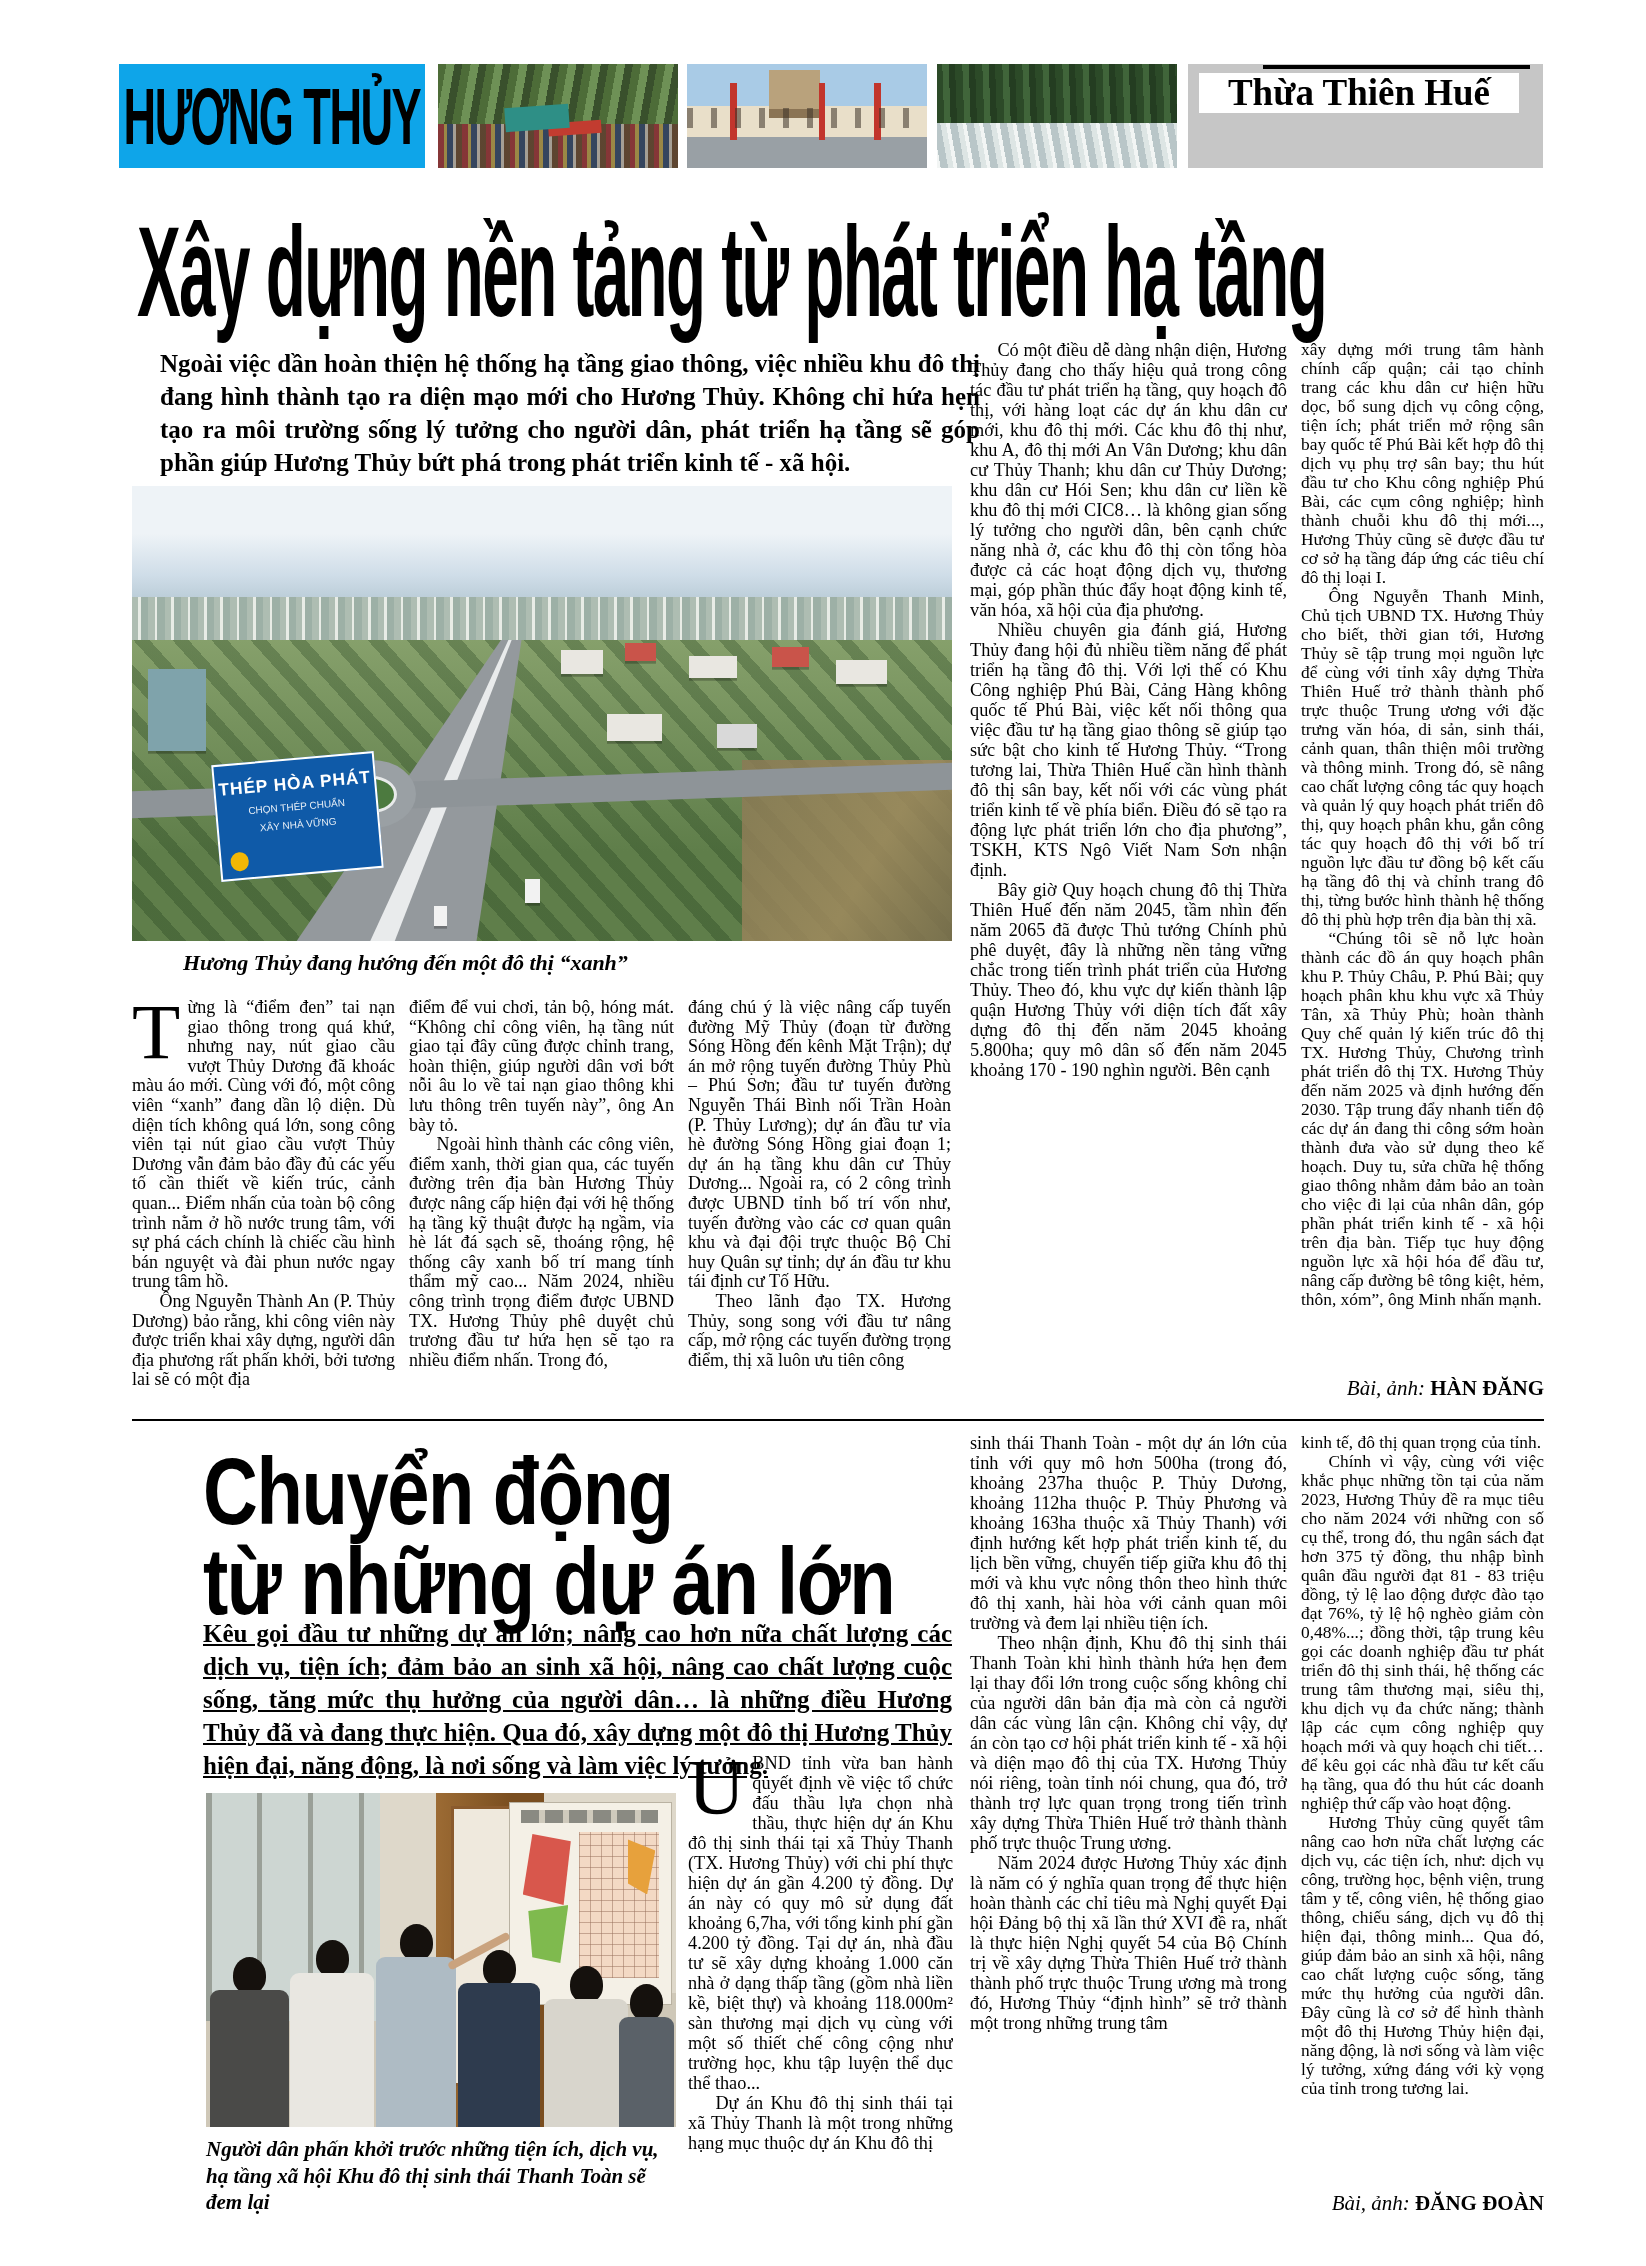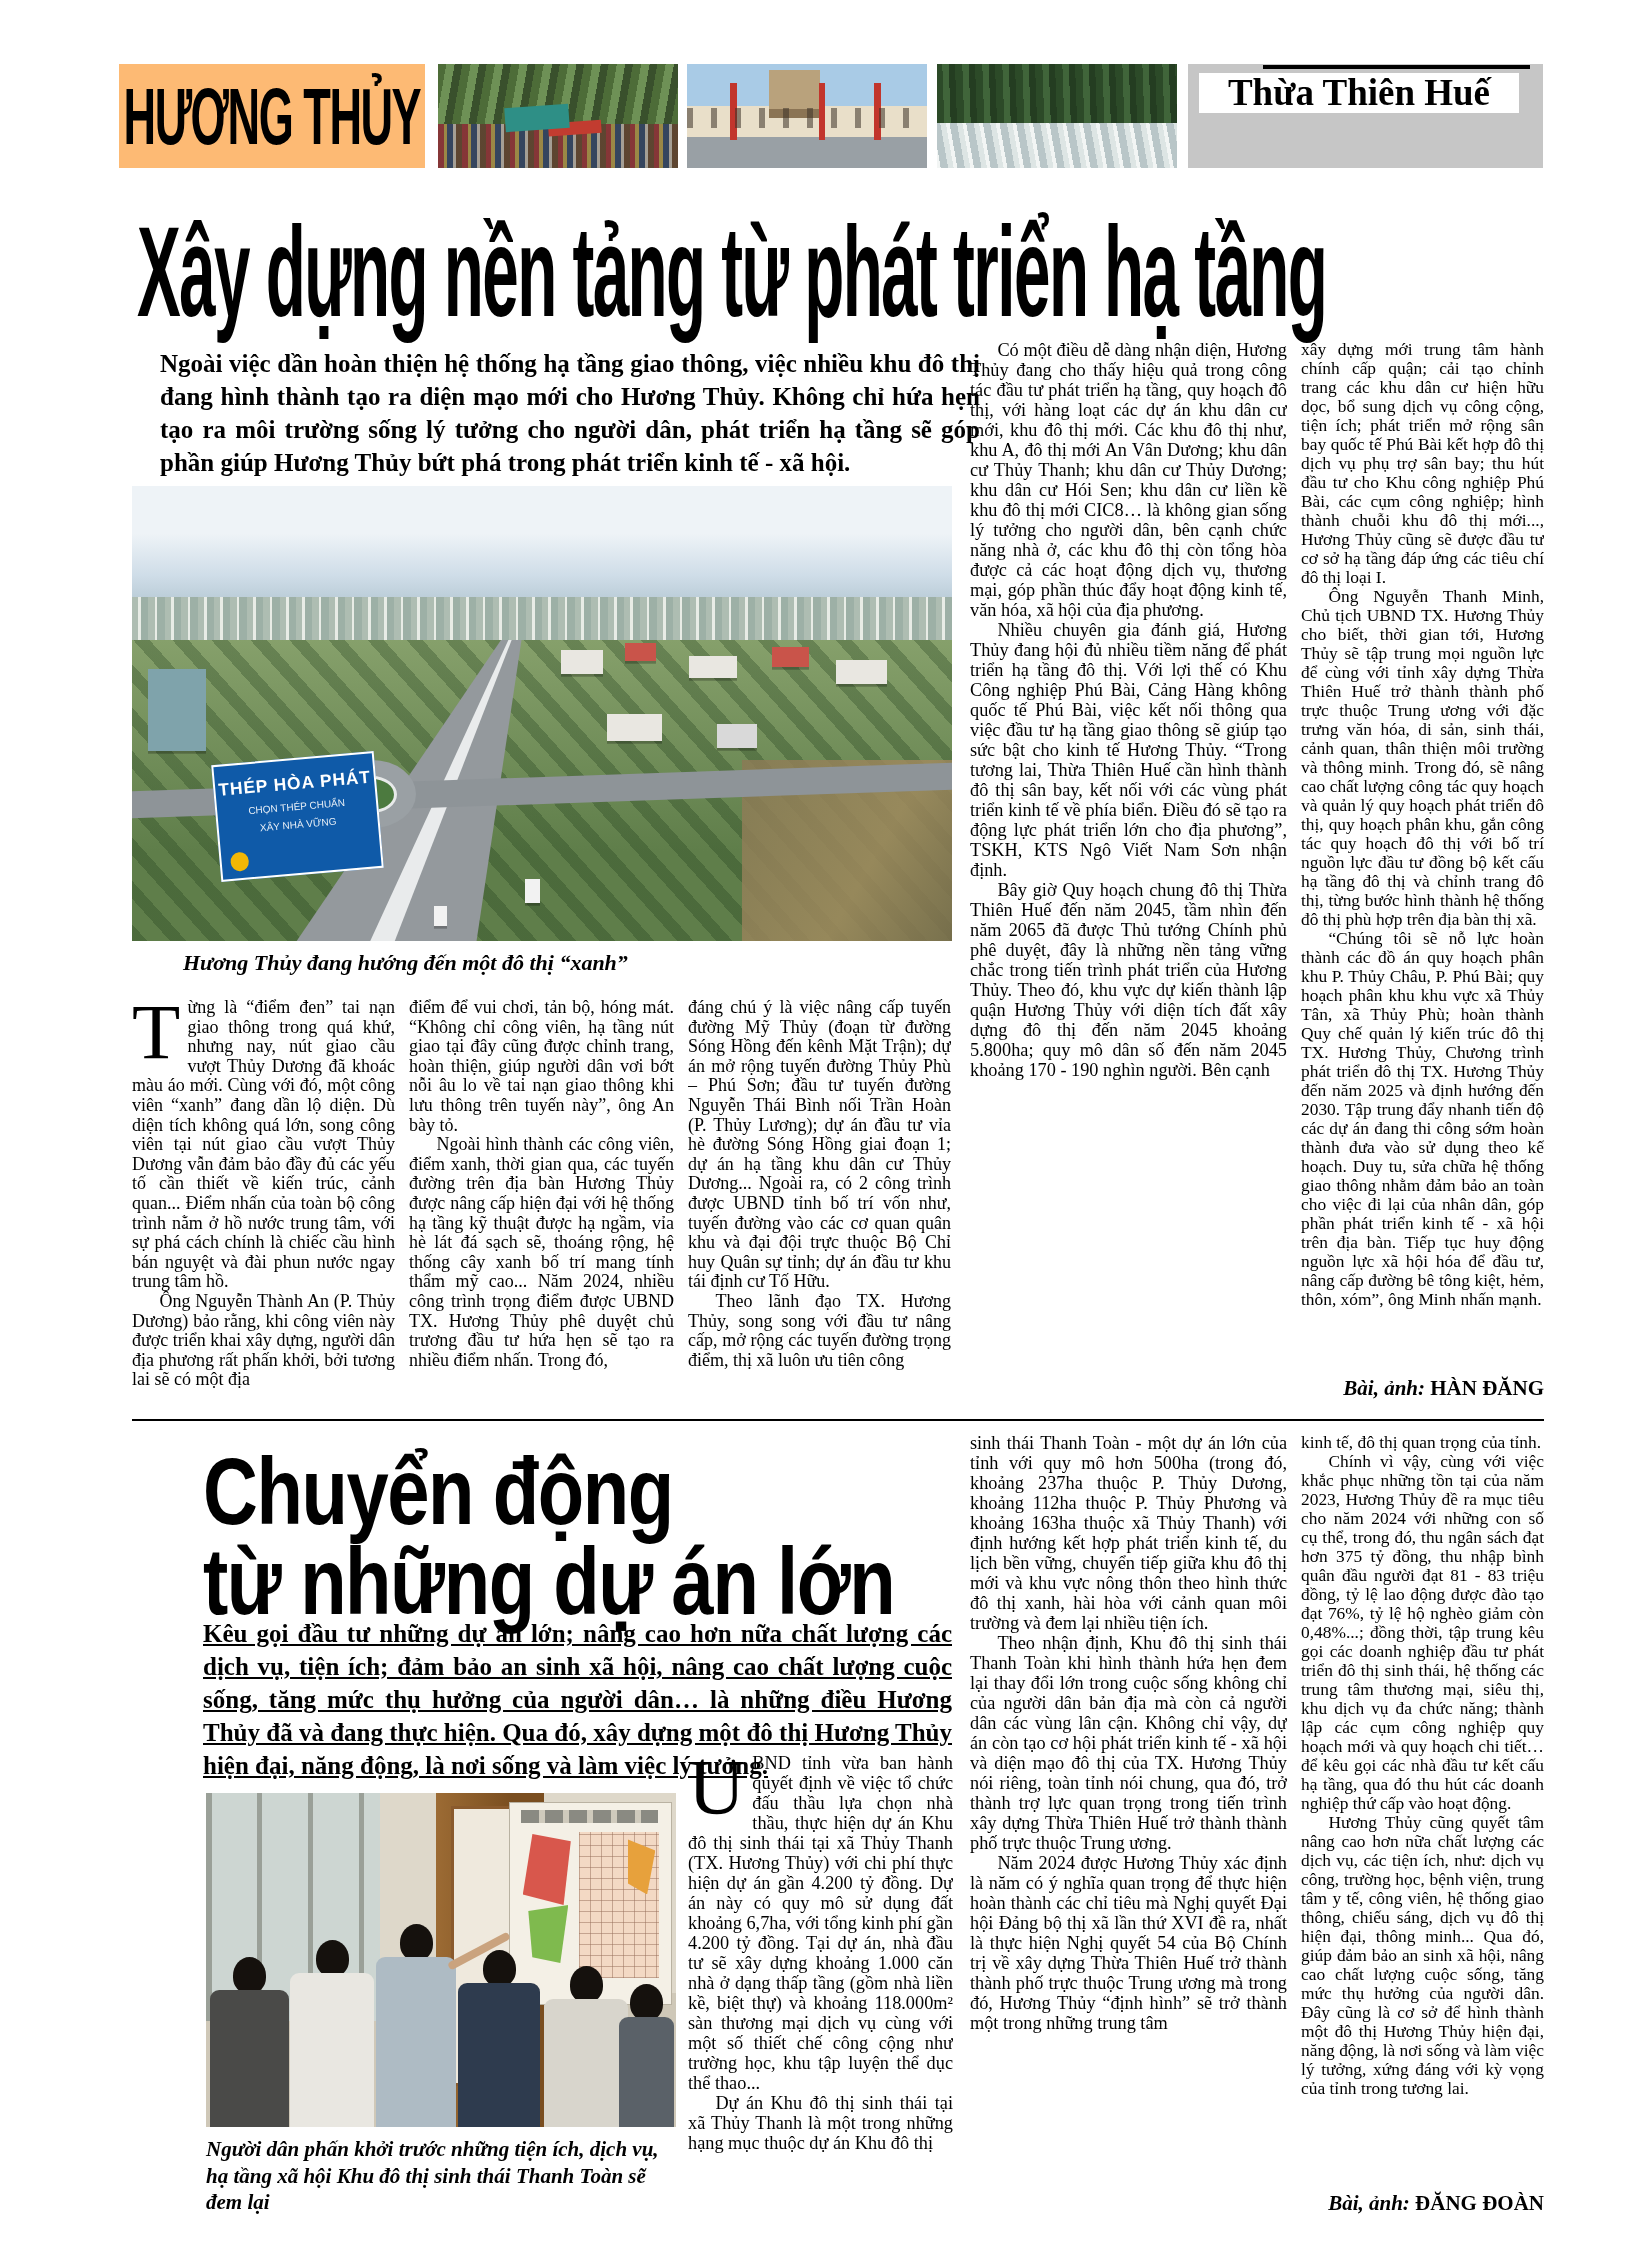--- a/index.html
+++ b/index.html
@@ -3,21 +3,21 @@
 <meta charset="utf-8">
 <style>
   html,body{margin:0;padding:0;}
   body{
     width:1647px;height:2267px;background:#ffffff;color:#000;
     font-family:"Liberation Serif", serif;position:relative;overflow:hidden;
   }
   .abs{position:absolute;}
 
   
-  .masthead-box{left:119px;top:64px;width:306px;height:104px;background:#fdba74;
+  .masthead-box{left:119px;top:64px;width:306px;height:104px;background:#0ea5e9;
     display:flex;align-items:center;justify-content:center;overflow:hidden;}
   .masthead-text{font-family:"Liberation Sans",sans-serif;font-weight:bold;font-size:55px;
     white-space:nowrap;letter-spacing:-1.8px;transform:scale(0.82,1.45);}
   .hphoto{top:64px;height:104px;width:240px;overflow:hidden;}
   #hp1{left:438px;background:
       linear-gradient(to bottom, rgba(0,0,0,0) 0 52%, rgba(40,30,20,.35) 52% 100%),
       repeating-linear-gradient(90deg,#b8434a 0 5.5px,#d8c060 5.5px 9.1px,#3c5a86 9.1px 14.6px,#e8e4da 14.6px 18.3px,#7a5a40 18.3px 24px),
       linear-gradient(#5d7c44,#6f925a);background-size:100% 100%,100% 48%,100% 100%;
       background-position:0 0,0 100%,0 0;background-repeat:no-repeat;}
   #hp1::before{content:"";position:absolute;left:0;top:0;width:100%;height:58%;
@@ -82,21 +82,21 @@
       border-radius:50%;background:#f2b705;}
   .caption1{left:183px;top:950px;width:731px;font-style:italic;font-weight:bold;font-size:22px;}
 
   .bodycol{position:absolute;text-align:justify;overflow:hidden;font-size:18px;line-height:19.6px;}
   .bodycol p{margin:0;}
   .bodycol p.ind{text-indent:27.4px;}
   .colA{font-size:18.3px;line-height:20px;}
   .colB{font-size:17.4px;line-height:19px;}
   .dropcap{float:left;font-size:79px;line-height:60px;padding:3.7px 7.3px 0 0;}
   .byline{position:absolute;text-align:right;font-size:21px;white-space:nowrap;}
-  .byline .bl-label{font-weight:bold;font-style:italic;}
+  .byline .bl-label{font-weight:normal;font-style:italic;}
   .byline .bl-name{font-weight:bold;}
   .separator{left:132px;top:1419px;width:1412px;height:1.8px;background:#000;}
 
   
   .headline2{left:203px;top:1446px;font-family:"Liberation Sans",sans-serif;font-weight:bold;
       font-size:95px;letter-spacing:-1.8px;line-height:0.95;transform:scaleX(0.8);
       transform-origin:left top;}
   .headline2 span{display:block;white-space:nowrap;}
   .lead2{left:203px;top:1617px;width:749px;font-weight:bold;font-size:25px;line-height:33px;
       text-align:justify;text-decoration:underline;}

